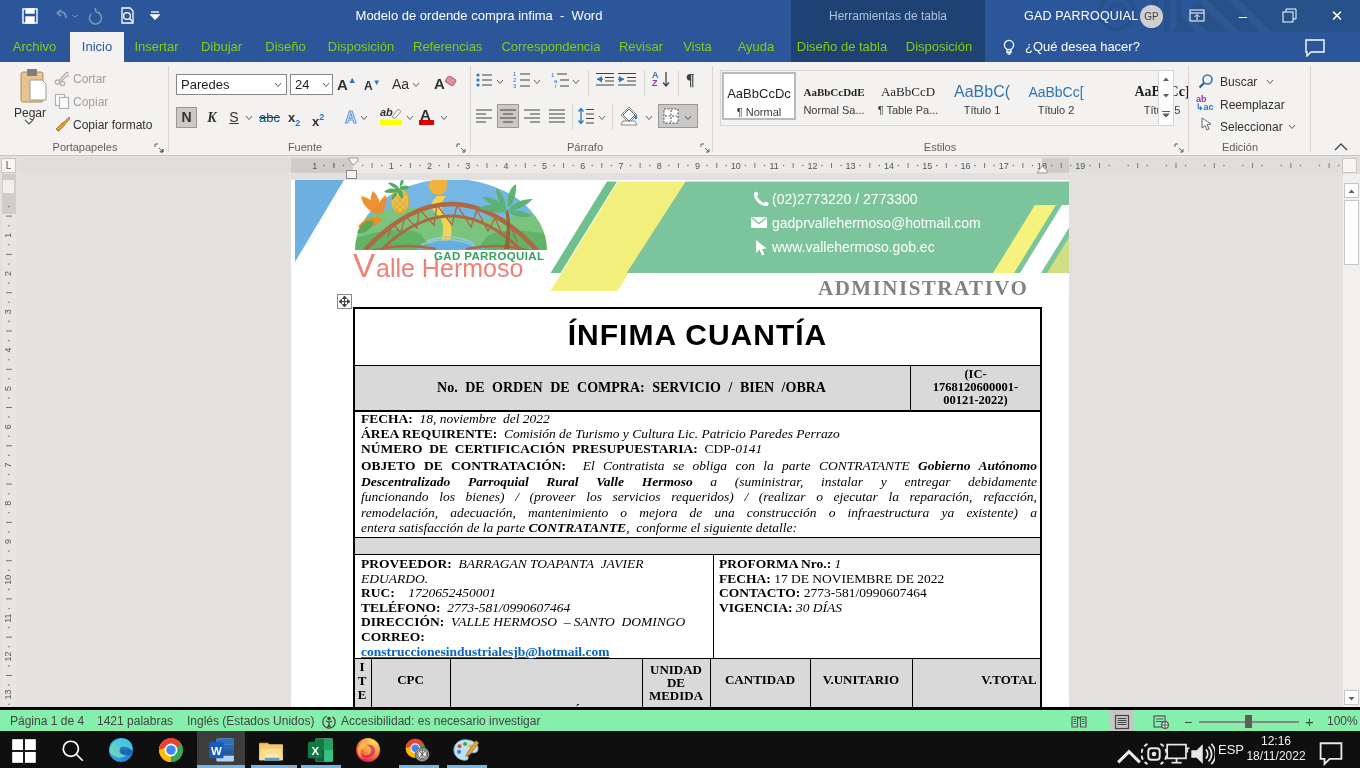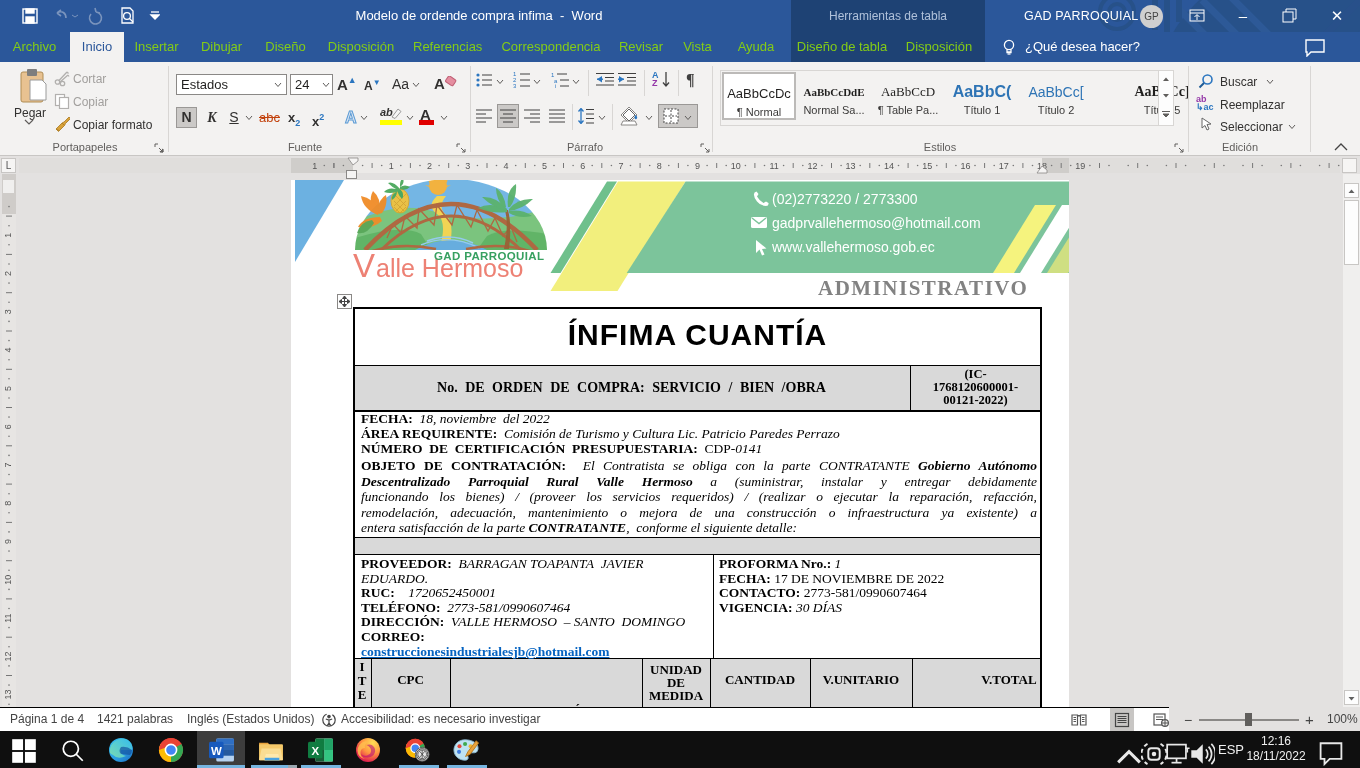--- a/index.html
+++ b/index.html
@@ -29,21 +29,21 @@
 .ricon { position:absolute; }
 .rtext { position:absolute; font-size:12px; color:#323130; }
 .rtext.dis { color:#a19f9d; }
 
 #rulerrow { position:absolute; left:0; top:157px; width:1360px; height:17px; background:#e3e1e0; }
 
 #docarea { position:absolute; left:0; top:174px; width:1360px; height:533px; background:#e3e1e0; overflow:hidden; }
 #page { position:absolute; left:291px; top:0px; width:778px; height:560px; background:#fff; }
 #vscroll { position:absolute; left:1343px; top:0; width:17px; height:533px; background:#f0efee; }
 
-#statusbar { position:absolute; left:0; top:707px; width:1169px; height:24px; background:#ffffff; border-top:1px solid #000000; font-size:12px; color:#444; }
+#statusbar { position:absolute; left:0; top:707px; width:1360px; height:24px; background:#86efac; border-top:3px solid #000000; font-size:12px; color:#444; }
 
 #taskbar { position:absolute; left:0; top:731px; width:1360px; height:37px; background:#0f0f0f; }
 .tb-ic { position:absolute; top:5px; width:26px; height:26px; }
 .underln { position:absolute; top:34px; height:3px; background:#76b5e0; }
 .serif { font-family:"Liberation Serif", serif; }
 #dtable { position:absolute; left:62px; top:133px; width:689px; height:400px; background:#fff; }
 #dtable .gfill { position:absolute; background:#d9d9d9; }
 #dtable .hl { position:absolute; height:1px; background:#000; }
 #dtable .vl { position:absolute; width:1px; background:#000; }
 .thc { position:absolute; text-align:center; font-size:13px; font-weight:bold; color:#000; }
@@ -180,21 +180,21 @@
     <div class="rtext" style="left:73px;top:56px;">Copiar formato</div>
     <div class="glabel" style="left:20px;width:130px;">Portapapeles</div>
     <svg class="launcher" style="left:153px;" width="12" height="12" viewBox="0 0 12 12">
         <g stroke="#605e5c" fill="none">
           <path d="M2 2 h3 M2 2 v3 M10 10 h-3 M10 10 v-3 M10 10 L6 6"></path>
           <path d="M10 10 l-3.2 -0.6 M10 10 l-0.6 -3.2"></path>
         </g>
       </svg>
     <div class="gsep" style="left:168px;"></div>
 
-    <div style="position:absolute;left:176px;top:12px;width:111px;height:21px;background:#fff;border:1px solid #8a8886;font-size:13px;color:#201f1e;padding:2px 4px;">Estados</div>
+    <div style="position:absolute;left:176px;top:12px;width:111px;height:21px;background:#fff;border:1px solid #8a8886;font-size:13px;color:#201f1e;padding:2px 4px;">Paredes</div>
     <svg class="ricon" style="left:274px;top:20px" width="8" height="6" viewBox="0 0 8 6">
         <path d="M1 1 l3 3.5 3 -3.5" fill="none" stroke="#5f5d5b"></path>
       </svg>
     <div style="position:absolute;left:290px;top:12px;width:43px;height:21px;background:#fff;border:1px solid #8a8886;font-size:13px;color:#201f1e;padding:2px 4px;">24</div>
     <svg class="ricon" style="left:322px;top:20px" width="8" height="6" viewBox="0 0 8 6">
         <path d="M1 1 l3 3.5 3 -3.5" fill="none" stroke="#5f5d5b"></path>
       </svg>
     <div style="position:absolute;left:337px;top:13px;font-size:15px;font-weight:bold;color:#323130;">A<span style="font-size:9px;vertical-align:7px;color:#2b76c0;">▲</span></div>
     <div style="position:absolute;left:364px;top:16px;font-size:12px;font-weight:bold;color:#323130;">A<span style="font-size:8px;vertical-align:5px;color:#2b76c0;">▼</span></div>
     <div style="position:absolute;left:392px;top:14px;font-size:14px;color:#323130;">Aa</div>
@@ -204,21 +204,21 @@
     <div style="position:absolute;left:434px;top:13px;font-size:15px;font-weight:bold;color:#323130;">A</div>
     <svg class="ricon" style="left:445px;top:14px" width="14" height="12" viewBox="0 0 14 12">
         <rect x="1" y="1" width="9" height="7" rx="1.5" transform="rotate(35 5 5)" fill="#e58ea0" stroke="#c06075"></rect>
       </svg>
     <div style="position:absolute;left:176px;top:45px;width:21px;height:21px;background:#cbc9c7;border:1px solid #9a9896;font-size:14px;font-weight:bold;color:#323130;text-align:center;line-height:19px;">N</div>
     <div style="position:absolute;left:204px;top:45px;width:16px;height:21px;font-size:14px;font-style:italic;font-weight:bold;font-family:'Liberation Serif',serif;color:#323130;text-align:center;line-height:21px;">K</div>
     <div style="position:absolute;left:226px;top:45px;width:16px;height:21px;font-size:14px;text-decoration:underline;color:#323130;text-align:center;line-height:21px;">S</div>
     <svg class="ricon" style="left:245px;top:53px" width="8" height="6" viewBox="0 0 8 6">
         <path d="M1 1 l3 3.5 3 -3.5" fill="none" stroke="#5f5d5b"></path>
       </svg>
-    <div style="position:absolute;left:259px;top:45px;font-size:13px;color:#c2410c;line-height:21px;"><s>abc</s></div>
+    <div style="position:absolute;left:259px;top:45px;font-size:13px;color:#0c4a6e;line-height:21px;"><s>abc</s></div>
     <div style="position:absolute;left:288px;top:45px;font-size:13px;font-weight:bold;color:#323130;line-height:21px;">x<span style="font-size:9px;vertical-align:-4px;color:#2b76c0;">2</span></div>
     <div style="position:absolute;left:312px;top:45px;font-size:13px;font-weight:bold;color:#323130;line-height:21px;">x<span style="font-size:9px;vertical-align:6px;color:#2b76c0;">2</span></div>
     <div style="position:absolute;left:345px;top:45px;font-size:16px;font-weight:bold;color:#dce6f2;line-height:21px;-webkit-text-stroke:1px #5b9bd5;">A</div>
     <svg class="ricon" style="left:360px;top:53px" width="8" height="6" viewBox="0 0 8 6">
         <path d="M1 1 l3 3.5 3 -3.5" fill="none" stroke="#5f5d5b"></path>
       </svg>
     <div style="position:absolute;left:380px;top:44px;font-size:11px;font-weight:bold;font-style:italic;color:#323130;">ab</div>
     <svg class="ricon" style="left:390px;top:45px" width="12" height="12" viewBox="0 0 12 12">
         <path d="M2 10 L8 2 l3 2.5 -6 7 z" fill="#f6f6f6" stroke="#999"></path>
       </svg>
@@ -395,21 +395,21 @@
         </div>
       <div class="stit" style="left:798px;width:72px;">
           <div class="ssam" style="font-size:11px;font-weight:bold;font-family:'Liberation Serif',serif;">AaBbCcDdE</div>
           <div class="slab">Normal Sa...</div>
         </div>
       <div class="stit" style="left:872px;width:72px;">
           <div class="ssam" style="font-size:13px;font-family:'Liberation Serif',serif;">AaBbCcD</div>
           <div class="slab">¶ Table Pa...</div>
         </div>
       <div class="stit" style="left:946px;width:72px;">
-          <div class="ssam" style="font-size:16px;color:#2e74b5;font-weight:bold;">AaBbC(</div>
+          <div class="ssam" style="font-size:16px;color:#2e74b5;">AaBbC(</div>
           <div class="slab">Título 1</div>
         </div>
       <div class="stit" style="left:1020px;width:72px;">
           <div class="ssam" style="font-size:14px;color:#2e74b5;">AaBbCc[</div>
           <div class="slab">Título 2</div>
         </div>
       <div class="stit" style="left:1130px;width:64px;">
           <div class="ssam" style="font-size:14px;font-weight:bold;font-family:'Liberation Serif',serif;">AaBbCc]</div>
           <div class="slab">Título 5</div>
         </div>

